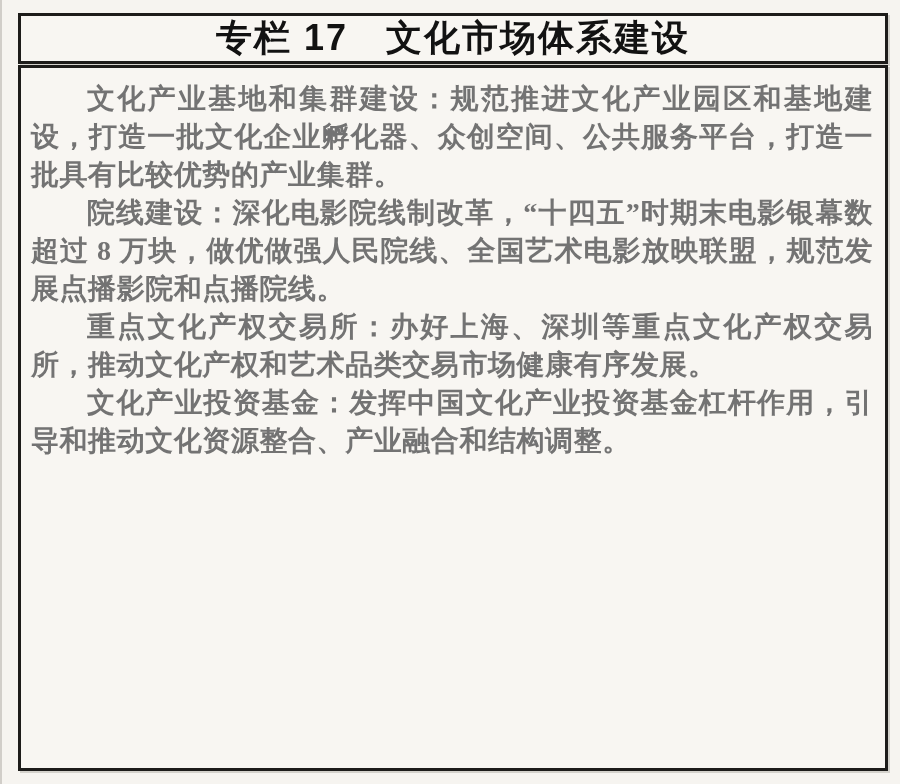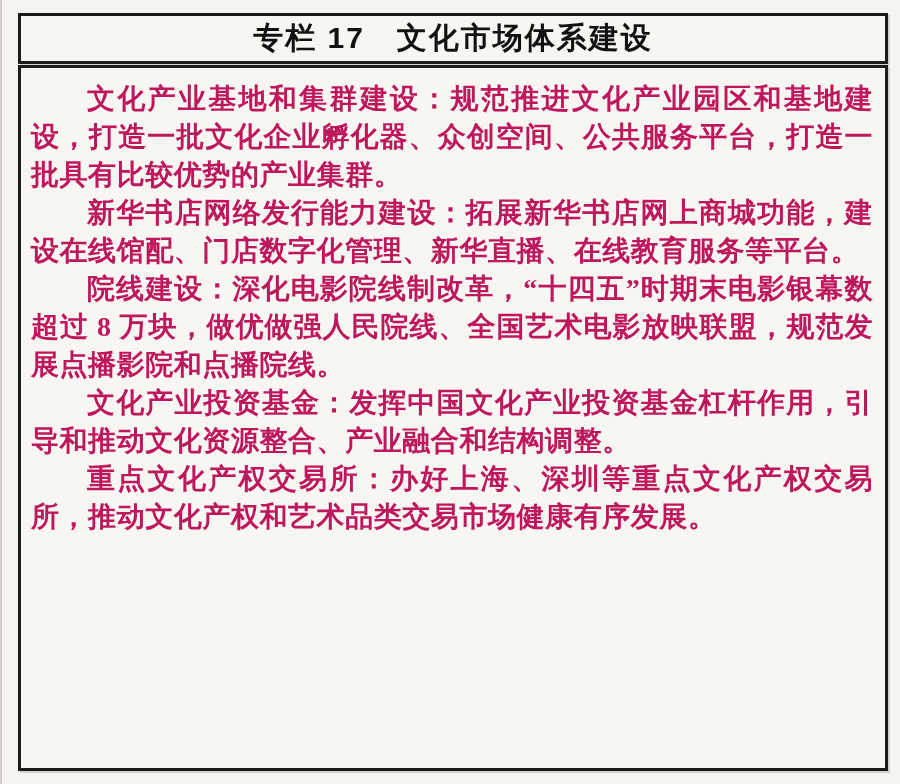--- a/index.html
+++ b/index.html
@@ -37,56 +37,55 @@
   }
   .title-box {
     height: 51px;
     display: flex;
     align-items: center;
     justify-content: center;
   }
   .title-box h1 {
     margin: 0;
     font-family: "Liberation Sans", sans-serif;
-    font-size: 30px;
+    font-size: 36px;
     font-weight: 700;
     letter-spacing: 2px;
     color: #121212;
     white-space: pre;
   }
   .content-box {
     margin-top: 1px;
     height: 706px;
     padding: 12px 12px 0 10px;
   }
   .content-box p {
     margin: 0;
     font-size: 28px;
     line-height: 38px;
     font-weight: 600;
-    color: #be185d;
+    color: #737373;
     text-indent: 2em;
     text-align: justify;
     text-justify: inter-ideograph;
     letter-spacing: 0.02em;
     word-break: break-all;
   }
 </style>
 </head>
 <body>
 
 <div class="page-edge"></div>
 
 <div class="stage">
 
   <div class="box title-box">
     <h1>专栏 17　文化市场体系建设</h1>
   </div>
 
   <div class="box content-box">
     <p>文化产业基地和集群建设：规范推进文化产业园区和基地建设，打造一批文化企业孵化器、众创空间、公共服务平台，打造一批具有比较优势的产业集群。</p>
-    <p>新华书店网络发行能力建设：拓展新华书店网上商城功能，建设在线馆配、门店数字化管理、新华直播、在线教育服务等平台。</p>
     <p>院线建设：深化电影院线制改革，“十四五”时期末电影银幕数超过 8 万块，做优做强人民院线、全国艺术电影放映联盟，规范发展点播影院和点播院线。</p>
+    <p>重点文化产权交易所：办好上海、深圳等重点文化产权交易所，推动文化产权和艺术品类交易市场健康有序发展。</p>
     <p>文化产业投资基金：发挥中国文化产业投资基金杠杆作用，引导和推动文化资源整合、产业融合和结构调整。</p>
-    <p>重点文化产权交易所：办好上海、深圳等重点文化产权交易所，推动文化产权和艺术品类交易市场健康有序发展。</p>
   </div>
 
 </div>
 
 </body></html>

